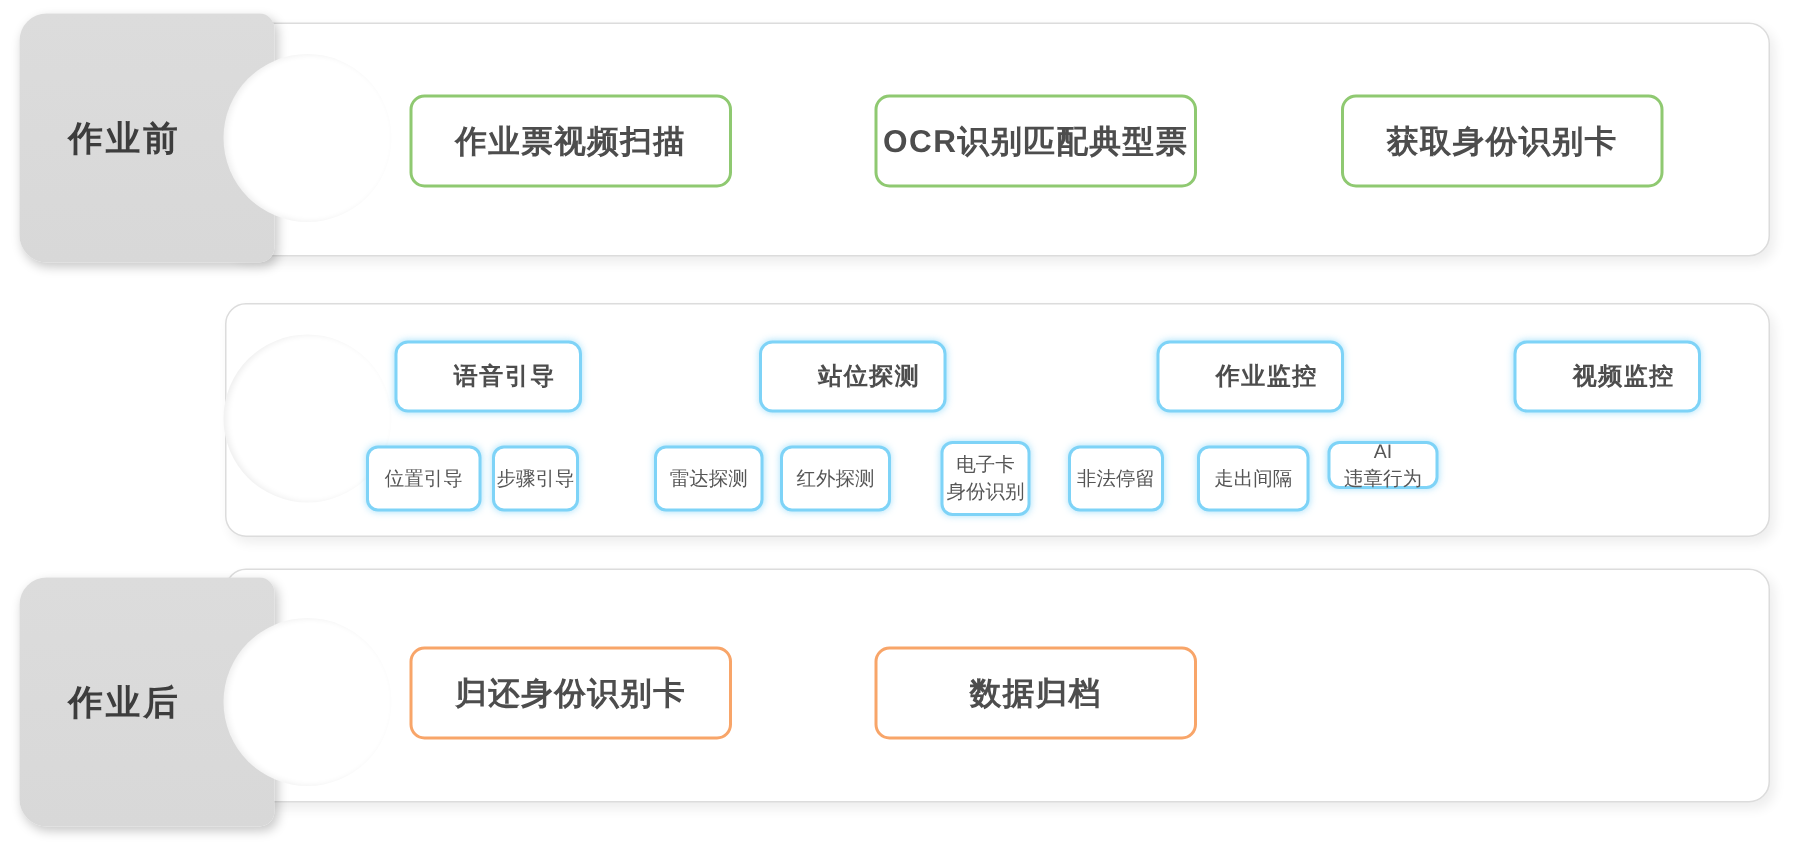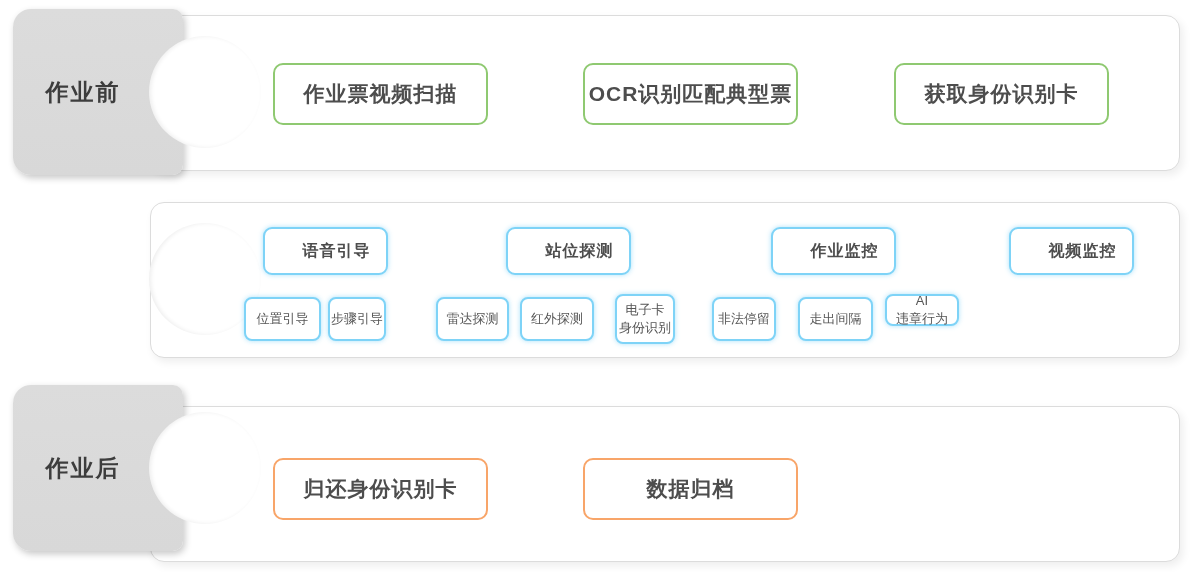--- a/index.html
+++ b/index.html
@@ -70,30 +70,30 @@
 
     <div class="box md blue" style="left:112px;top:24px">语音引导</div>
     <div class="box md blue" style="left:355px;top:24px">站位探测</div>
     <div class="box md blue" style="left:620px;top:24px">作业监控</div>
     <div class="box md blue" style="left:858px;top:24px">视频监控</div>
 
     <div class="box sm blue" style="left:93px;top:94px;width:77px">位置引导</div>
     <div class="box sm blue" style="left:177px;top:94px;width:58px">步骤引导</div>
     <div class="box sm blue" style="left:285px;top:94px;width:73px">雷达探测</div>
     <div class="box sm blue" style="left:369px;top:94px;width:74px">红外探测</div>
-    <div class="box sm blue" style="left:464px;top:91px;width:60px;height:50px">电子卡
+    <div class="box sm blue" style="left:476px;top:91px;width:60px;height:50px">电子卡
 身份识别</div>
     <div class="box sm blue" style="left:561px;top:94px;width:64px">非法停留</div>
     <div class="box sm blue" style="left:647px;top:94px;width:75px">走出间隔</div>
     <div class="box sm blue" style="left:734px;top:91px;width:74px;height:32px">AI
 违章行为</div>
   </div>
   <div class="notch" style="top:223px"></div>
 
-  <div class="panel" style="top:406px">
+  <div class="panel" style="top:379px">
     <div class="box lg orange" style="left:122px;top:51px">归还身份识别卡</div>
     <div class="box lg orange" style="left:432px;top:51px">数据归档</div>
   </div>
   <div class="tab" style="top:385px">
     <span class="tab-label">作业后</span>
   </div>
   <div class="notch" style="top:412px"></div>
 
 </div>
 

